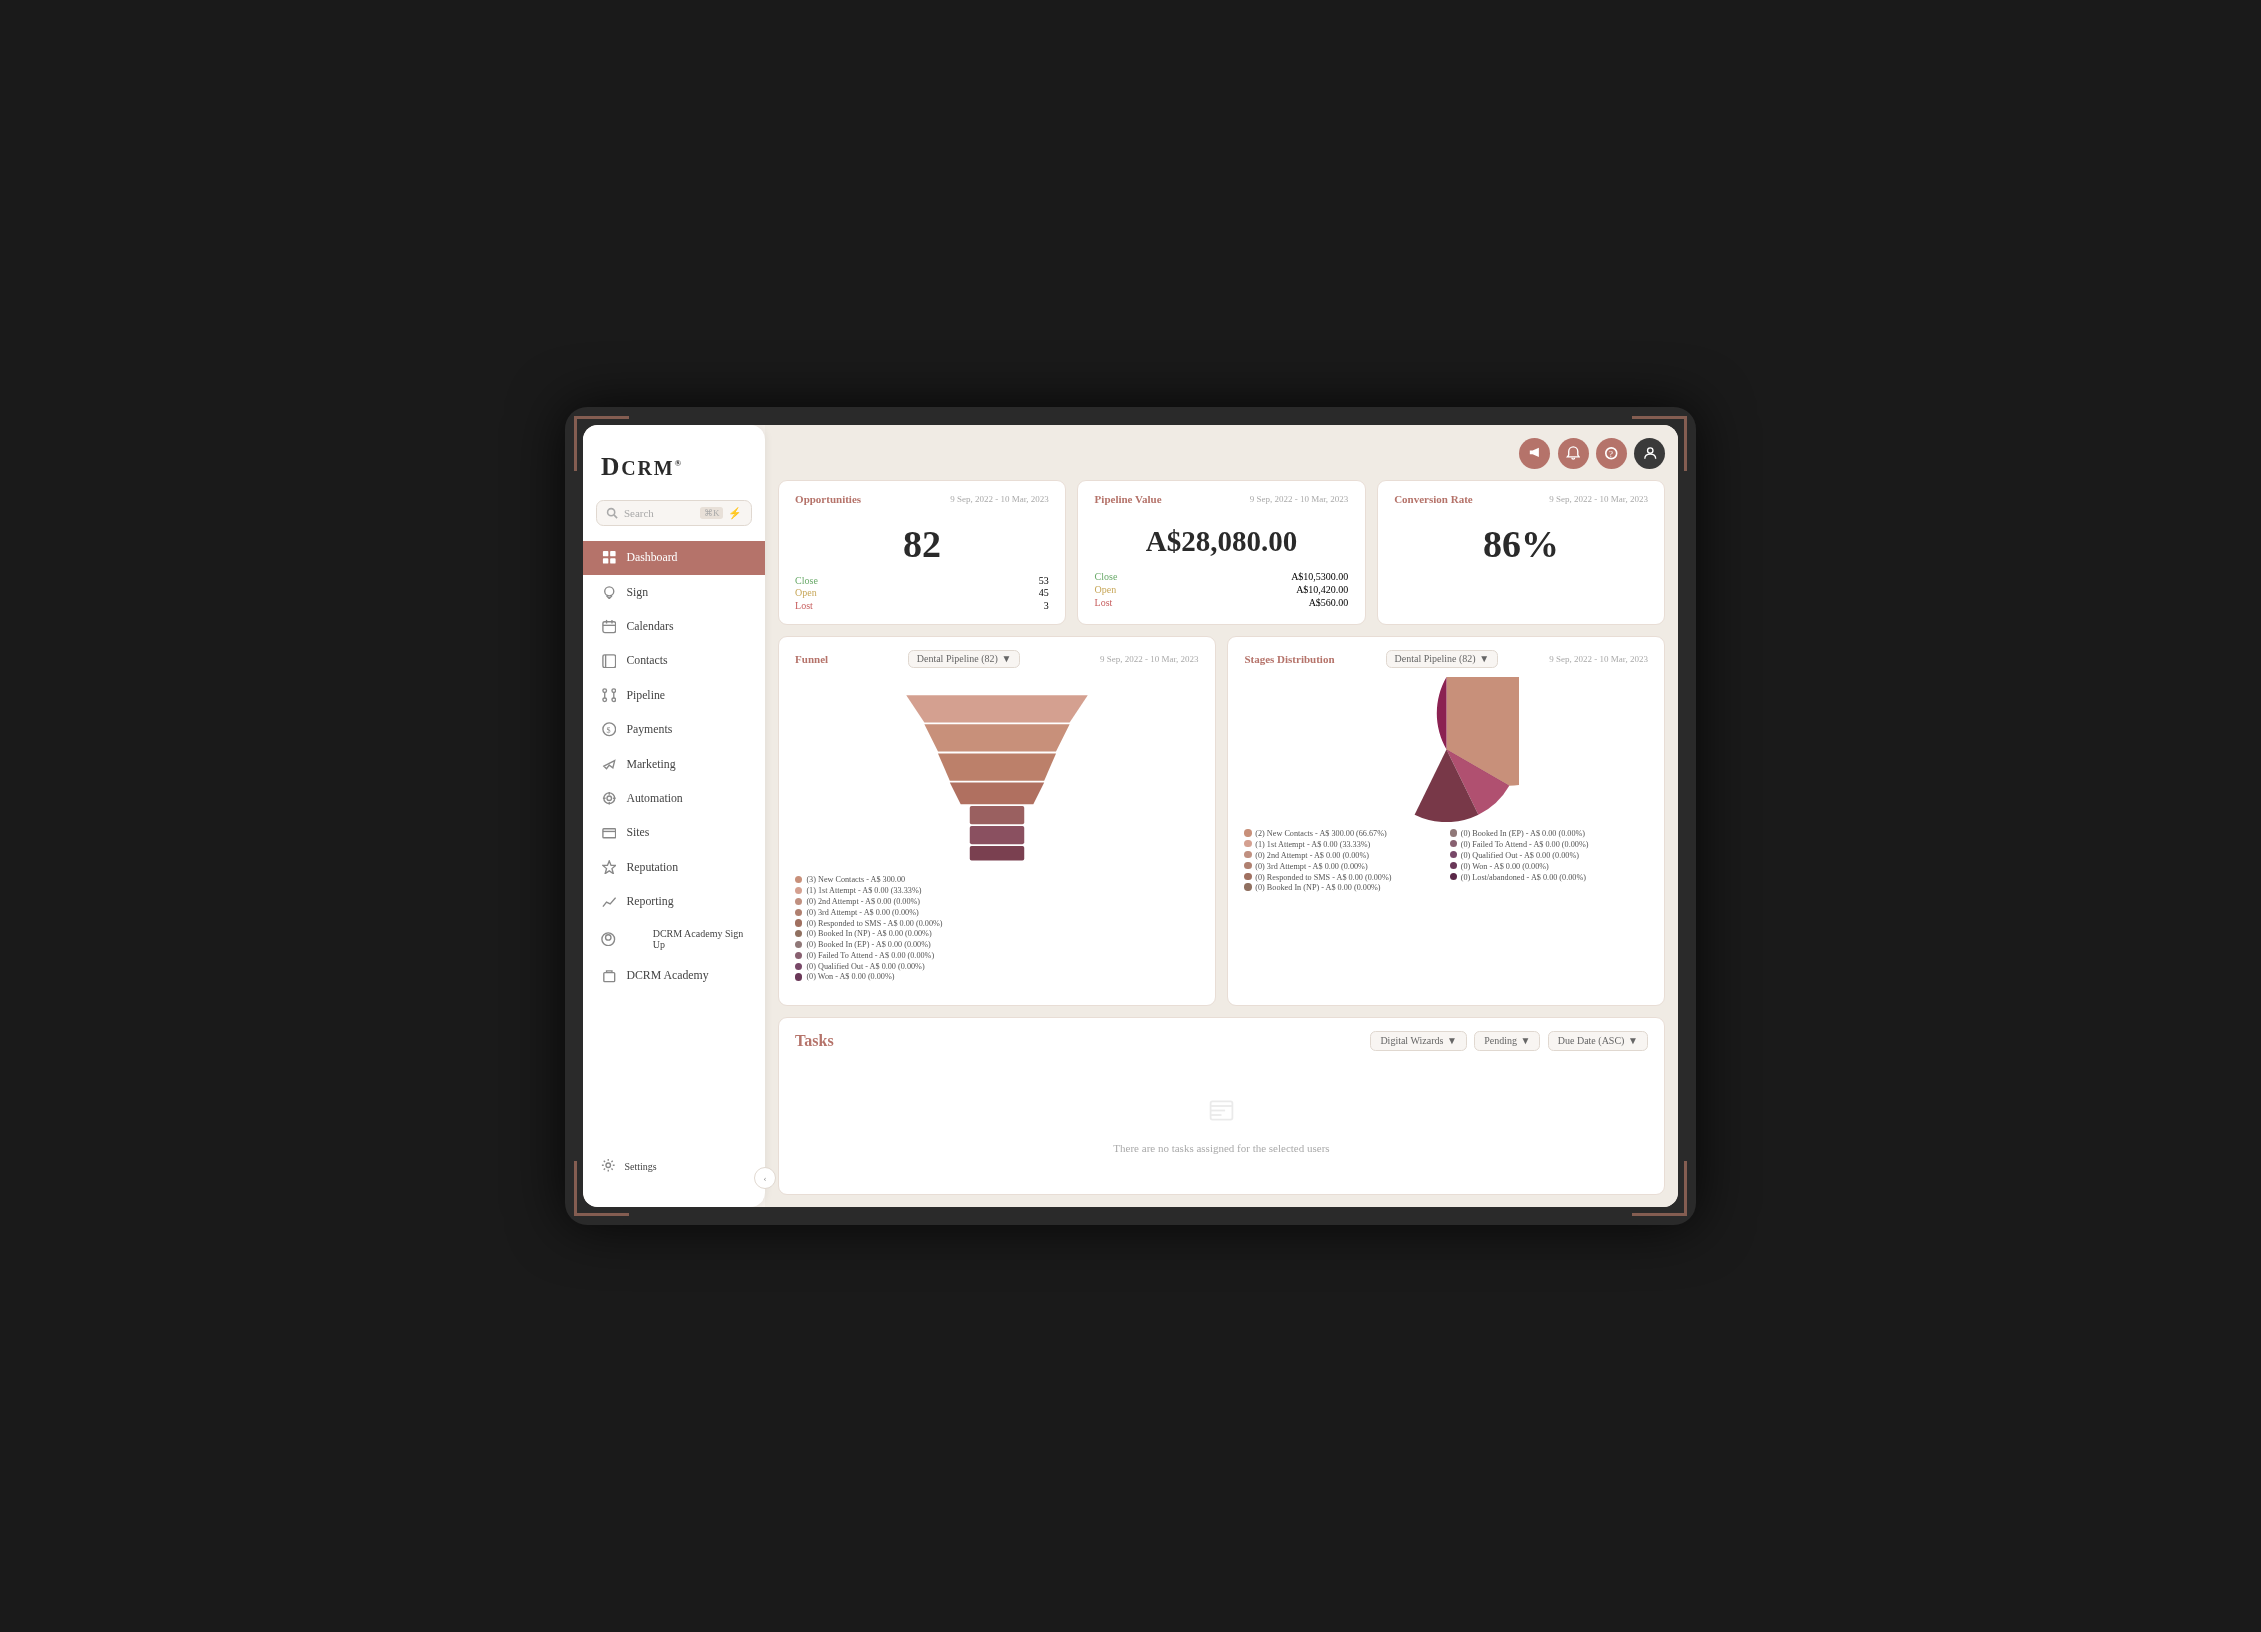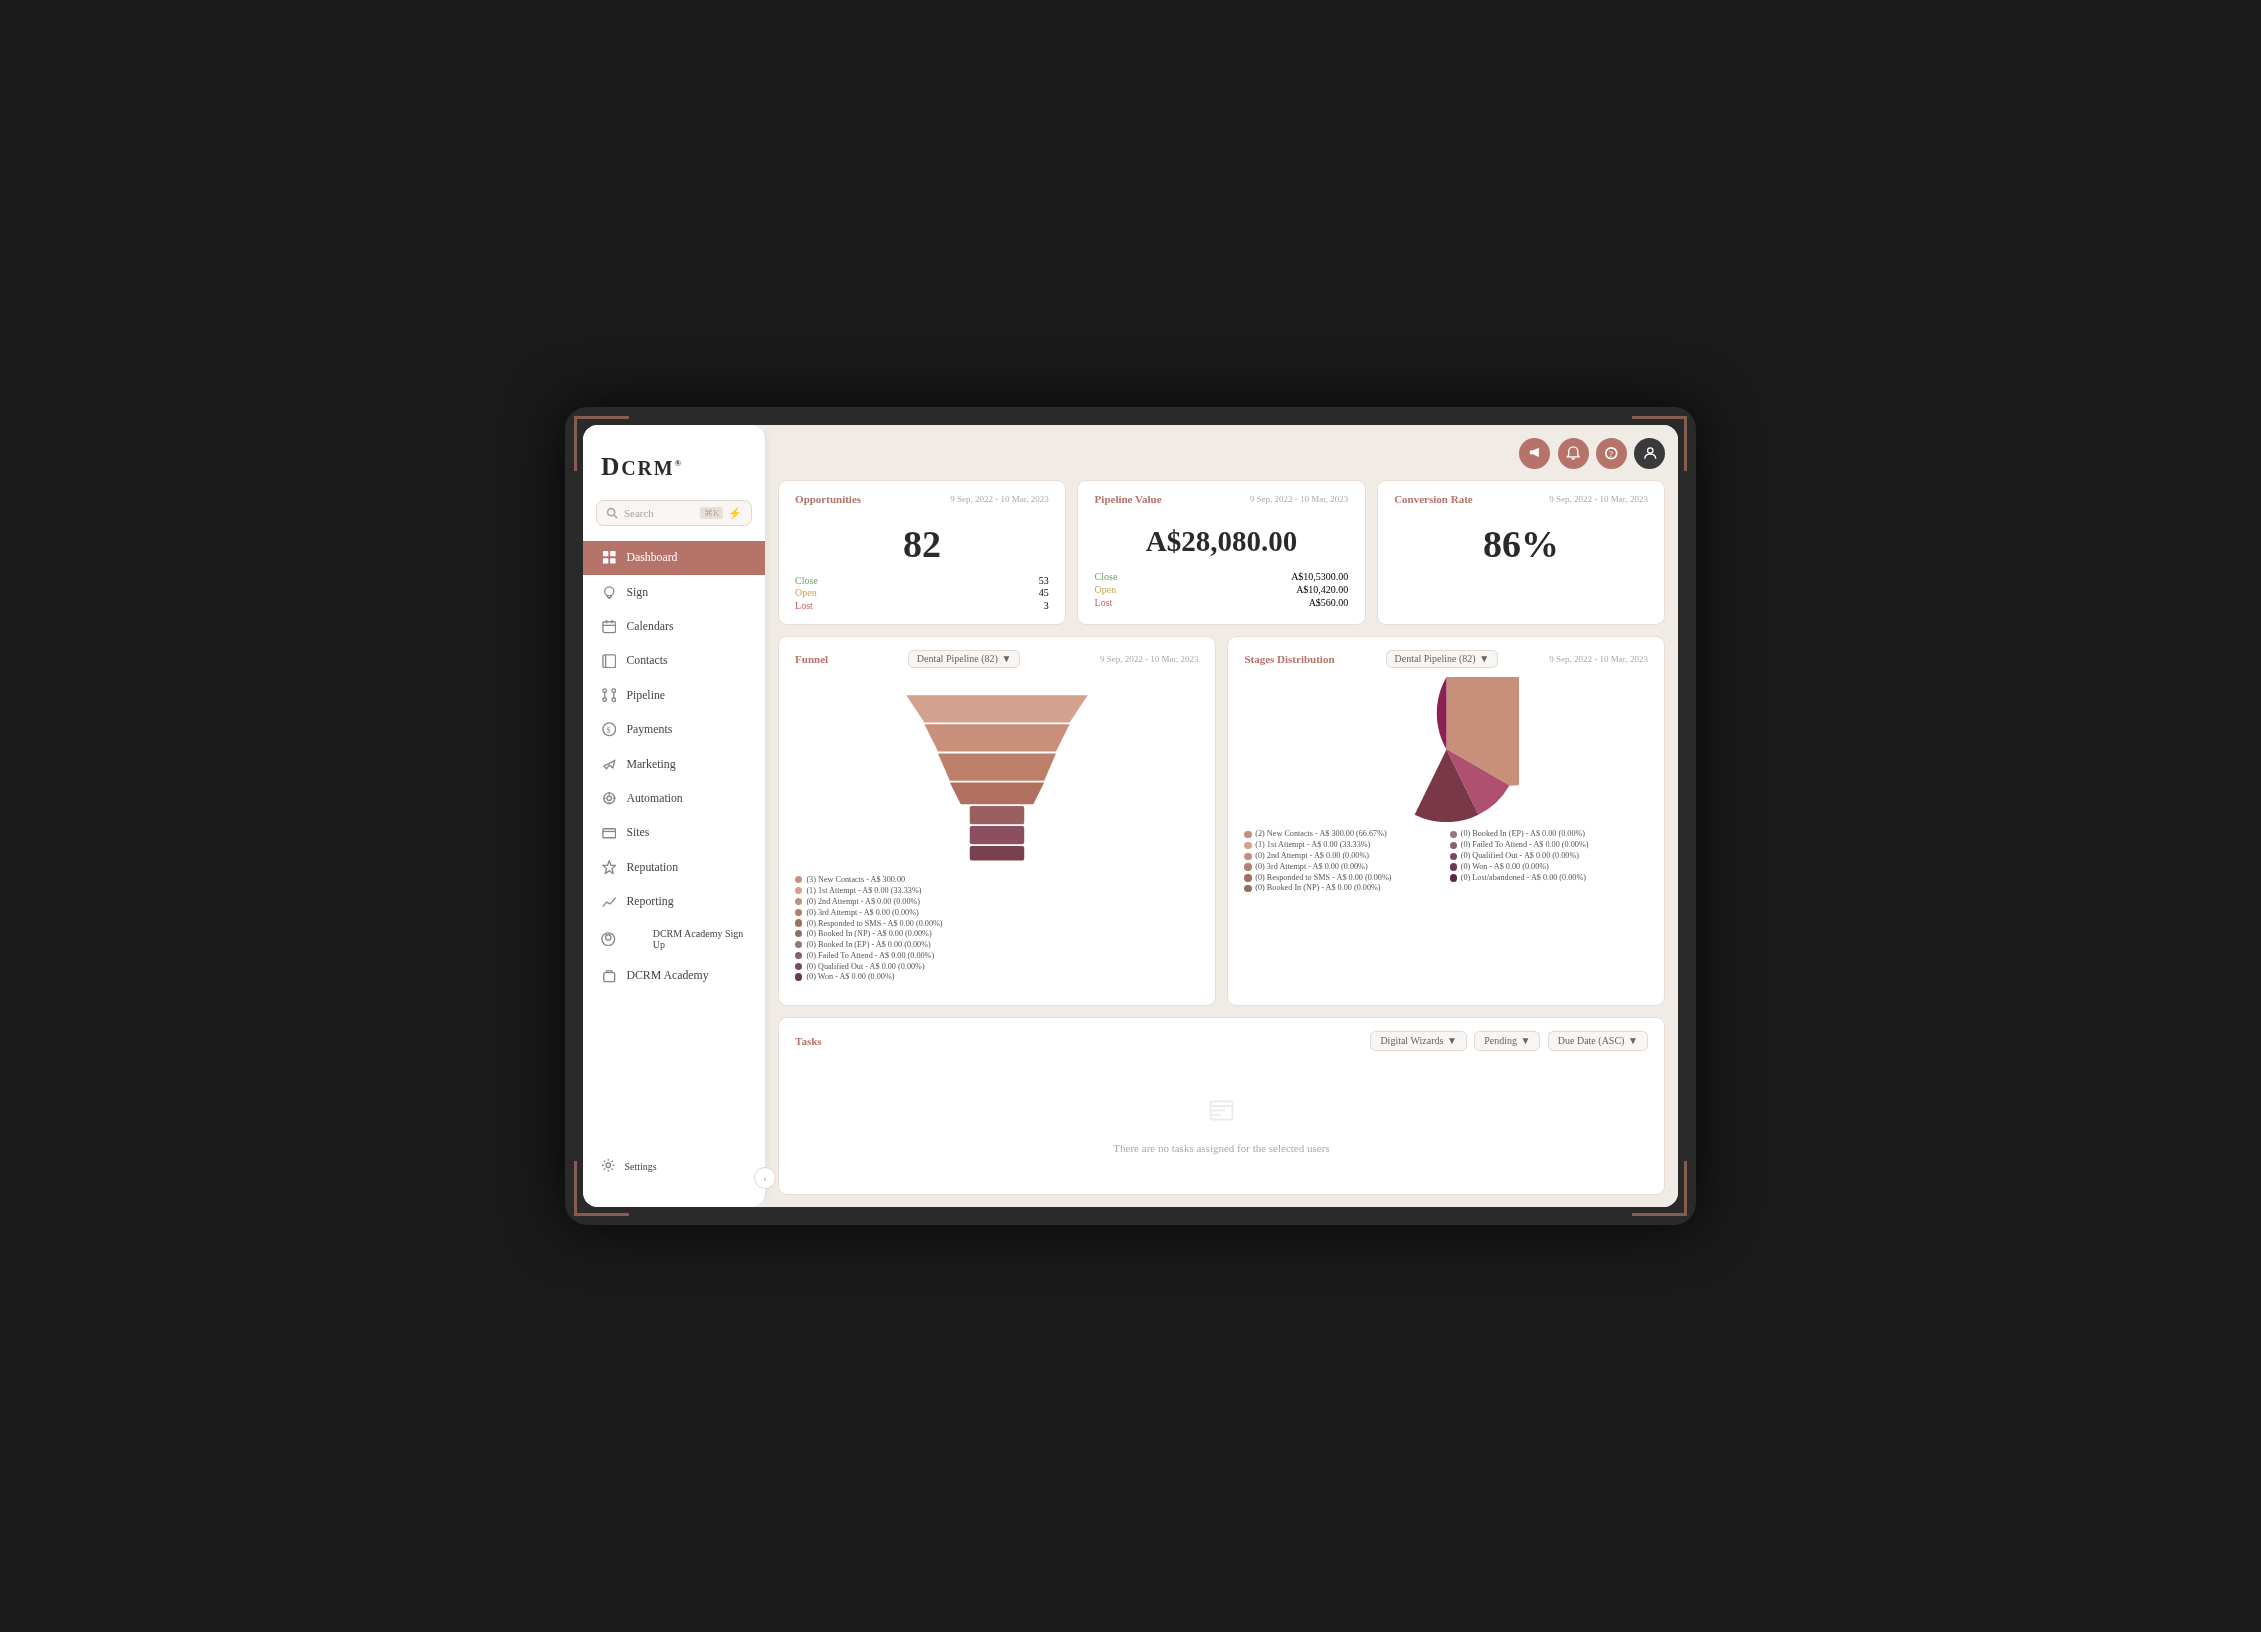--- a/index.html
+++ b/index.html
@@ -353,21 +353,21 @@
       font-size: 8.2px;
       color: #555;
       margin-top: 7.3px;
       width: 100%;
       columns: 2;
       gap: 7.3px;
     }
 
     .pie-legend-item {
       display: flex;
-      align-items: flex-end;
+      align-items: flex-start;
       gap: 3.6px;
       margin-bottom: 1.8px;
       break-inside: avoid;
     }
 
     .pie-legend-dot {
       width: 7.3px;
       height: 7.3px;
       border-radius: 50%;
       flex-shrink: 0;
@@ -382,21 +382,21 @@
     }
 
     .tasks-header {
       display: flex;
       justify-content: space-between;
       align-items: center;
       margin-bottom: 18px;
     }
 
     .tasks-title {
-      font-size: 11px;
+      font-size: 16px;
       color: #b5736a;
       font-weight: 600;
     }
 
     .tasks-filters {
       display: flex;
       gap: 7.3px;
       align-items: center;
     }
 

